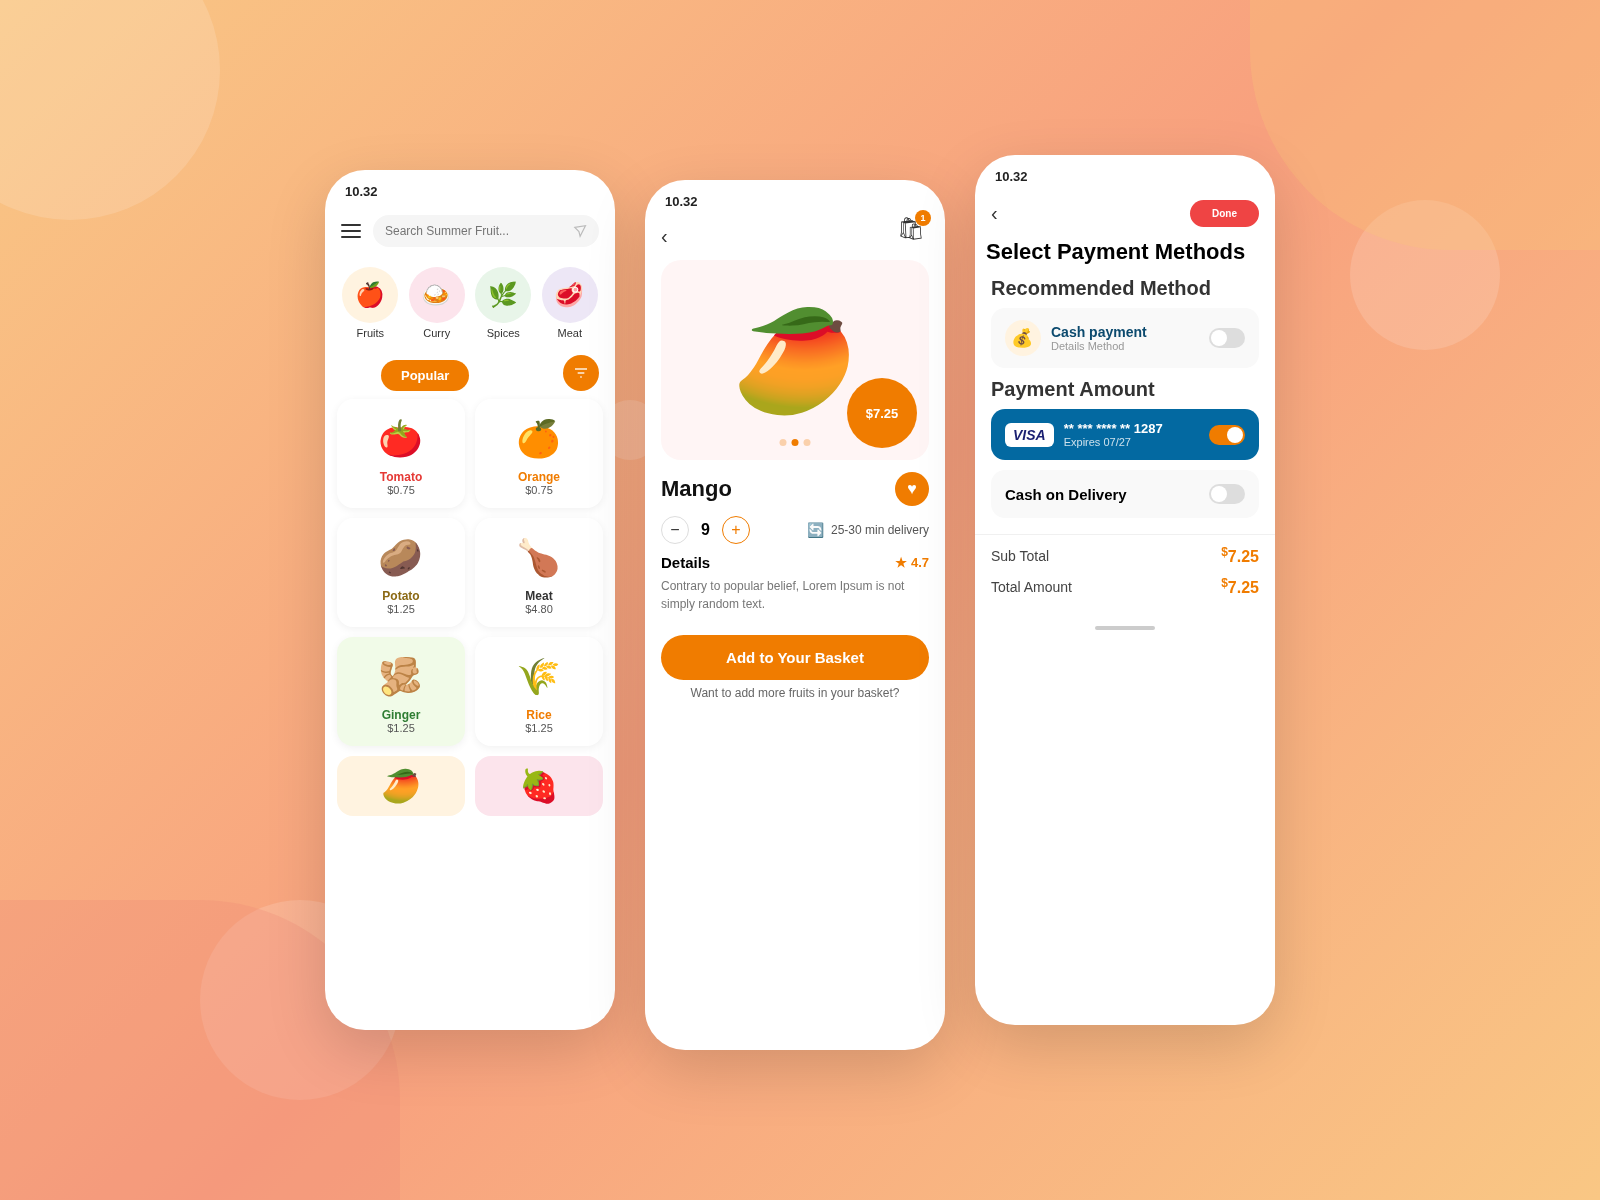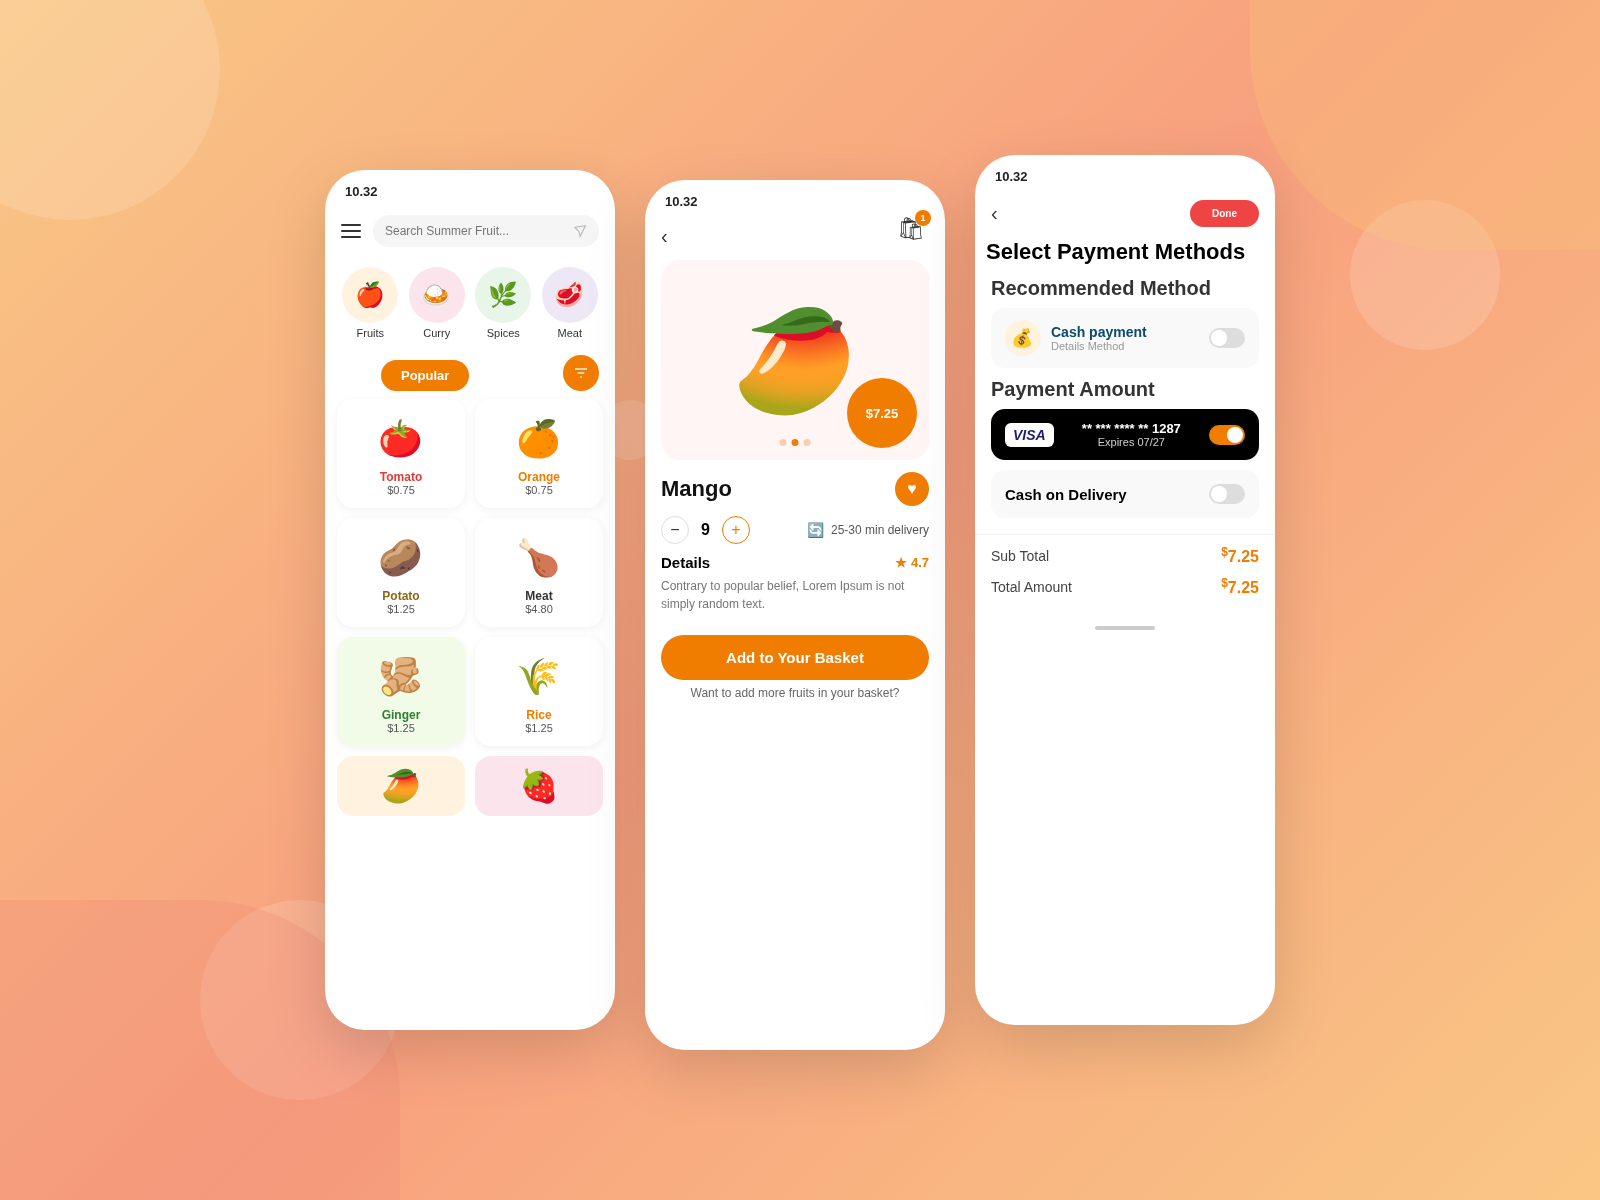--- a/index.html
+++ b/index.html
@@ -487,22 +487,21 @@
     .payment-method-card {
       margin: 0 16px 10px;
       background: #f9f9f9;
       border-radius: 14px;
       padding: 12px 14px;
       display: flex;
       align-items: center;
       gap: 10px;
     }
     .payment-method-card.orange-card {
-      background: #000000;
-      text-align: center;
+      background: #0369a1;
     }
 
     .coin-icon {
       width: 36px;
       height: 36px;
       background: #fff3e0;
       border-radius: 50%;
       display: flex;
       align-items: center;
       justify-content: center;

